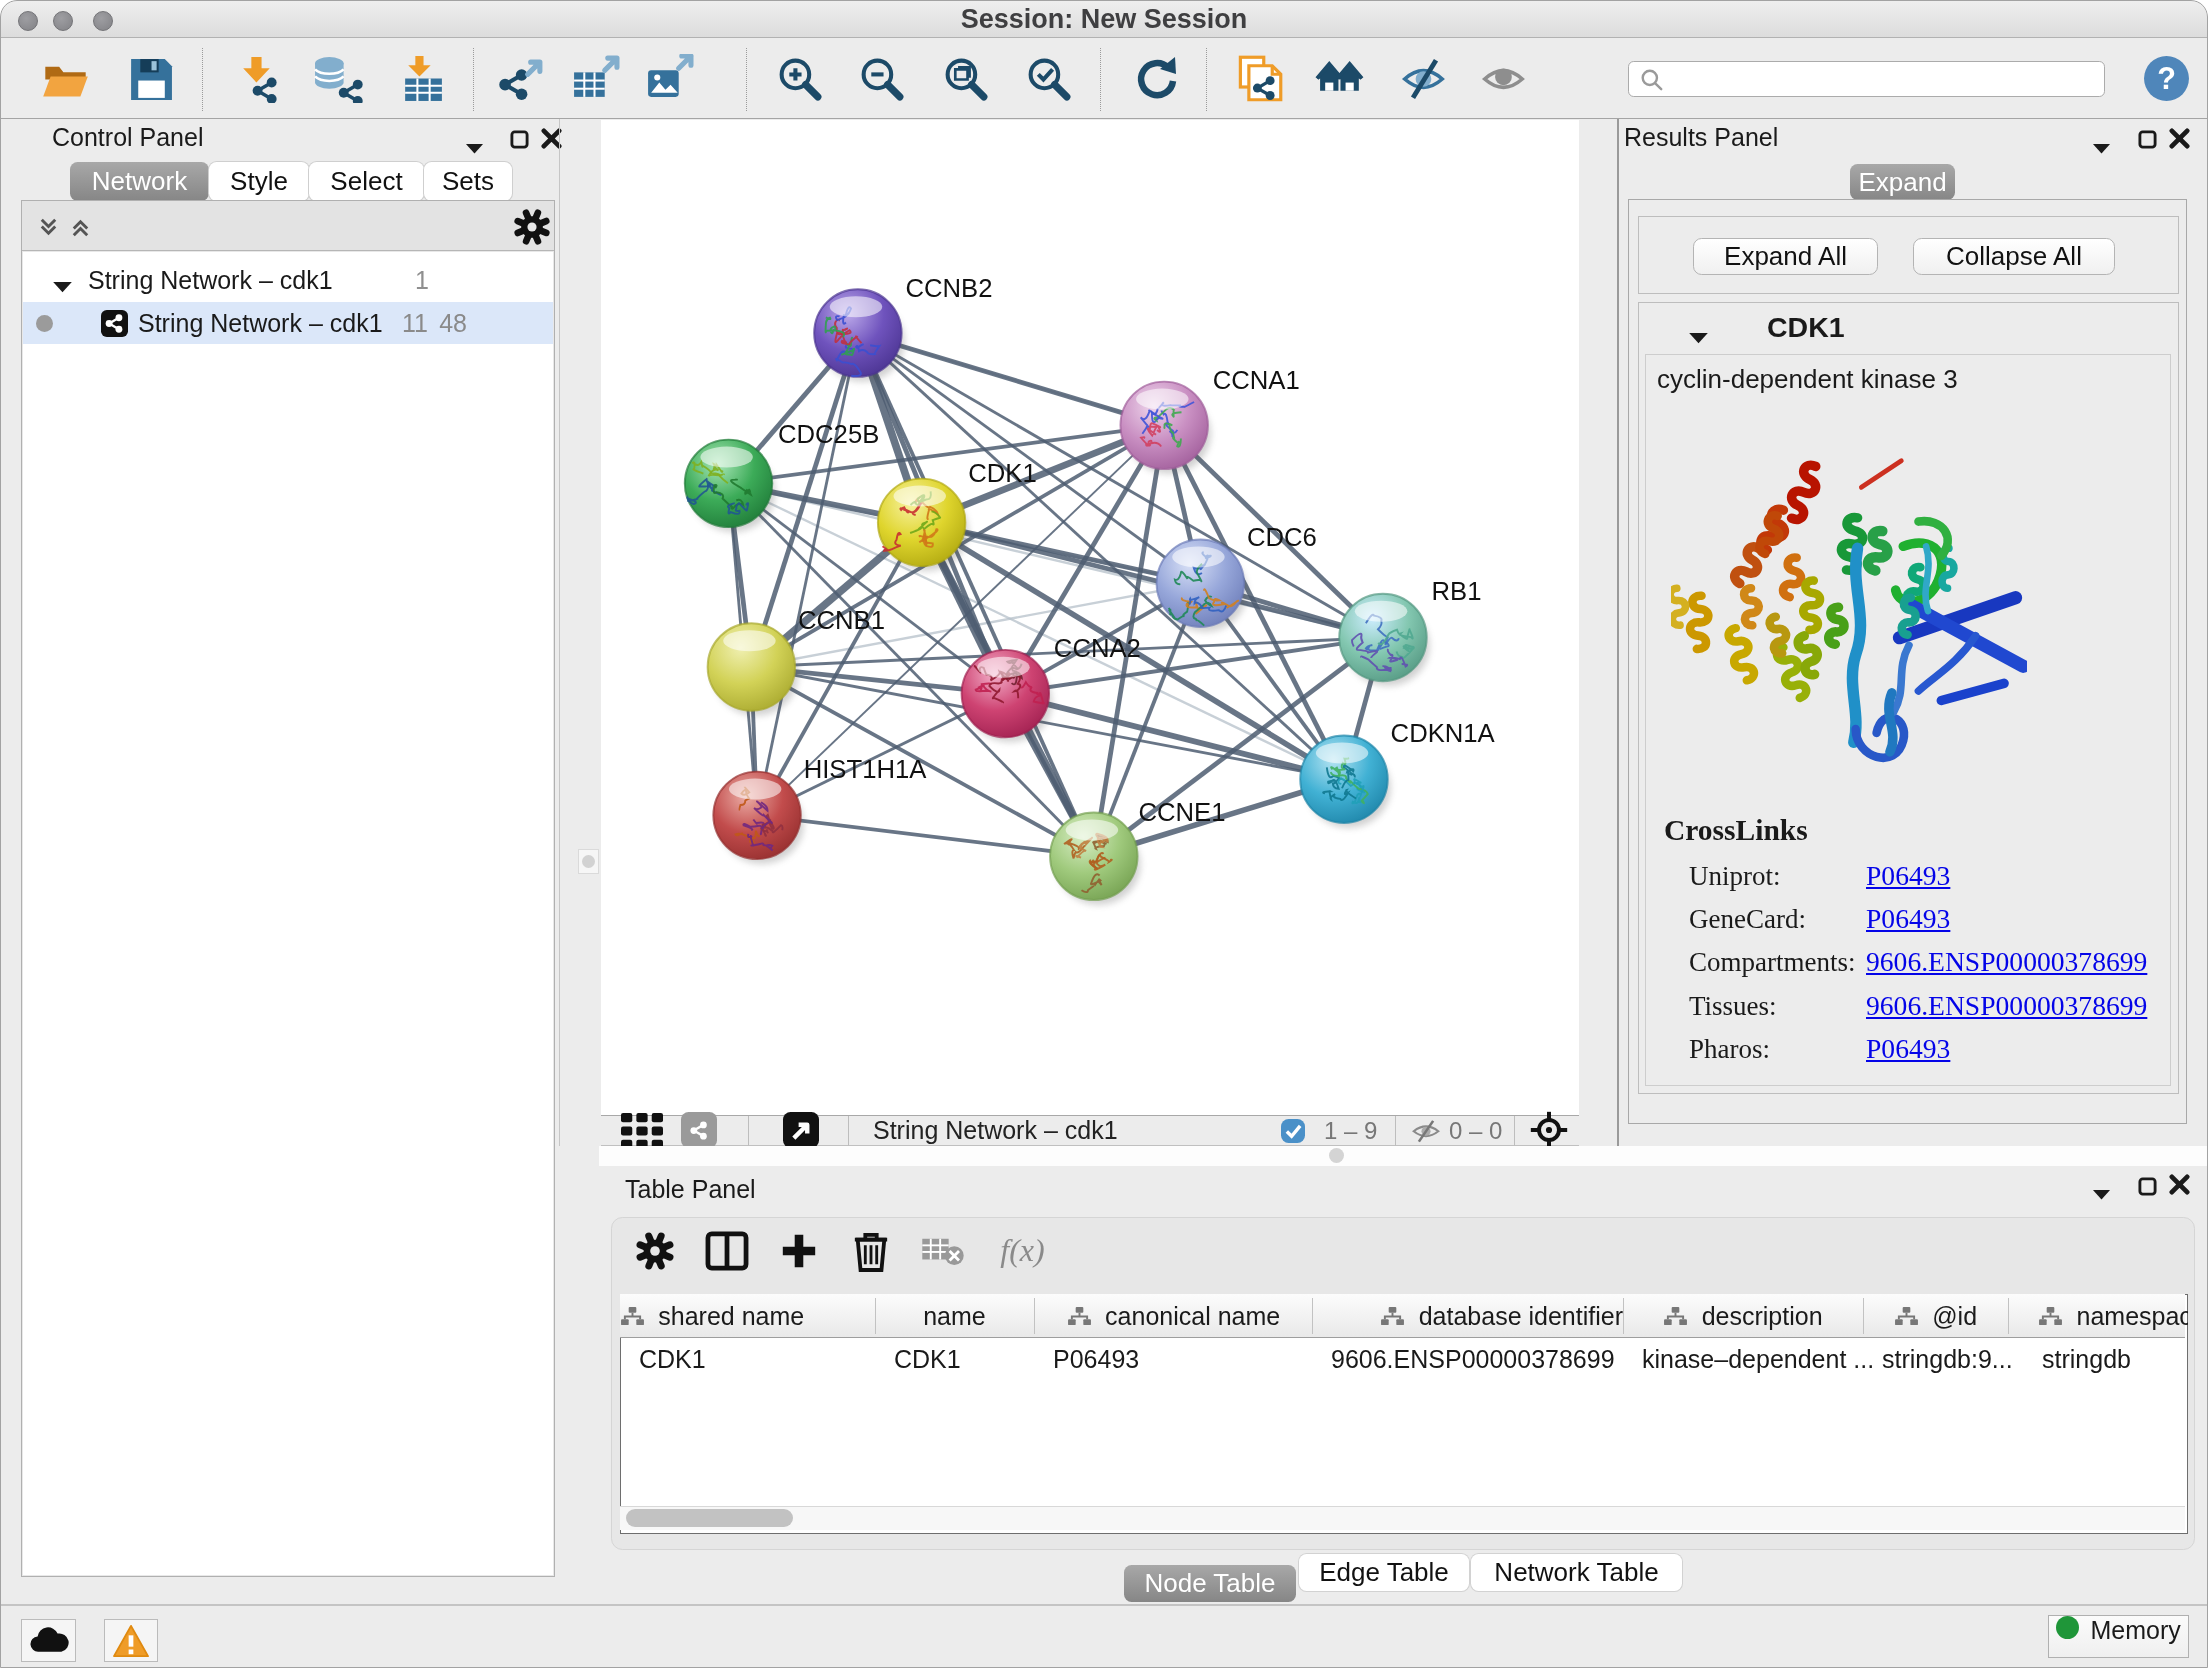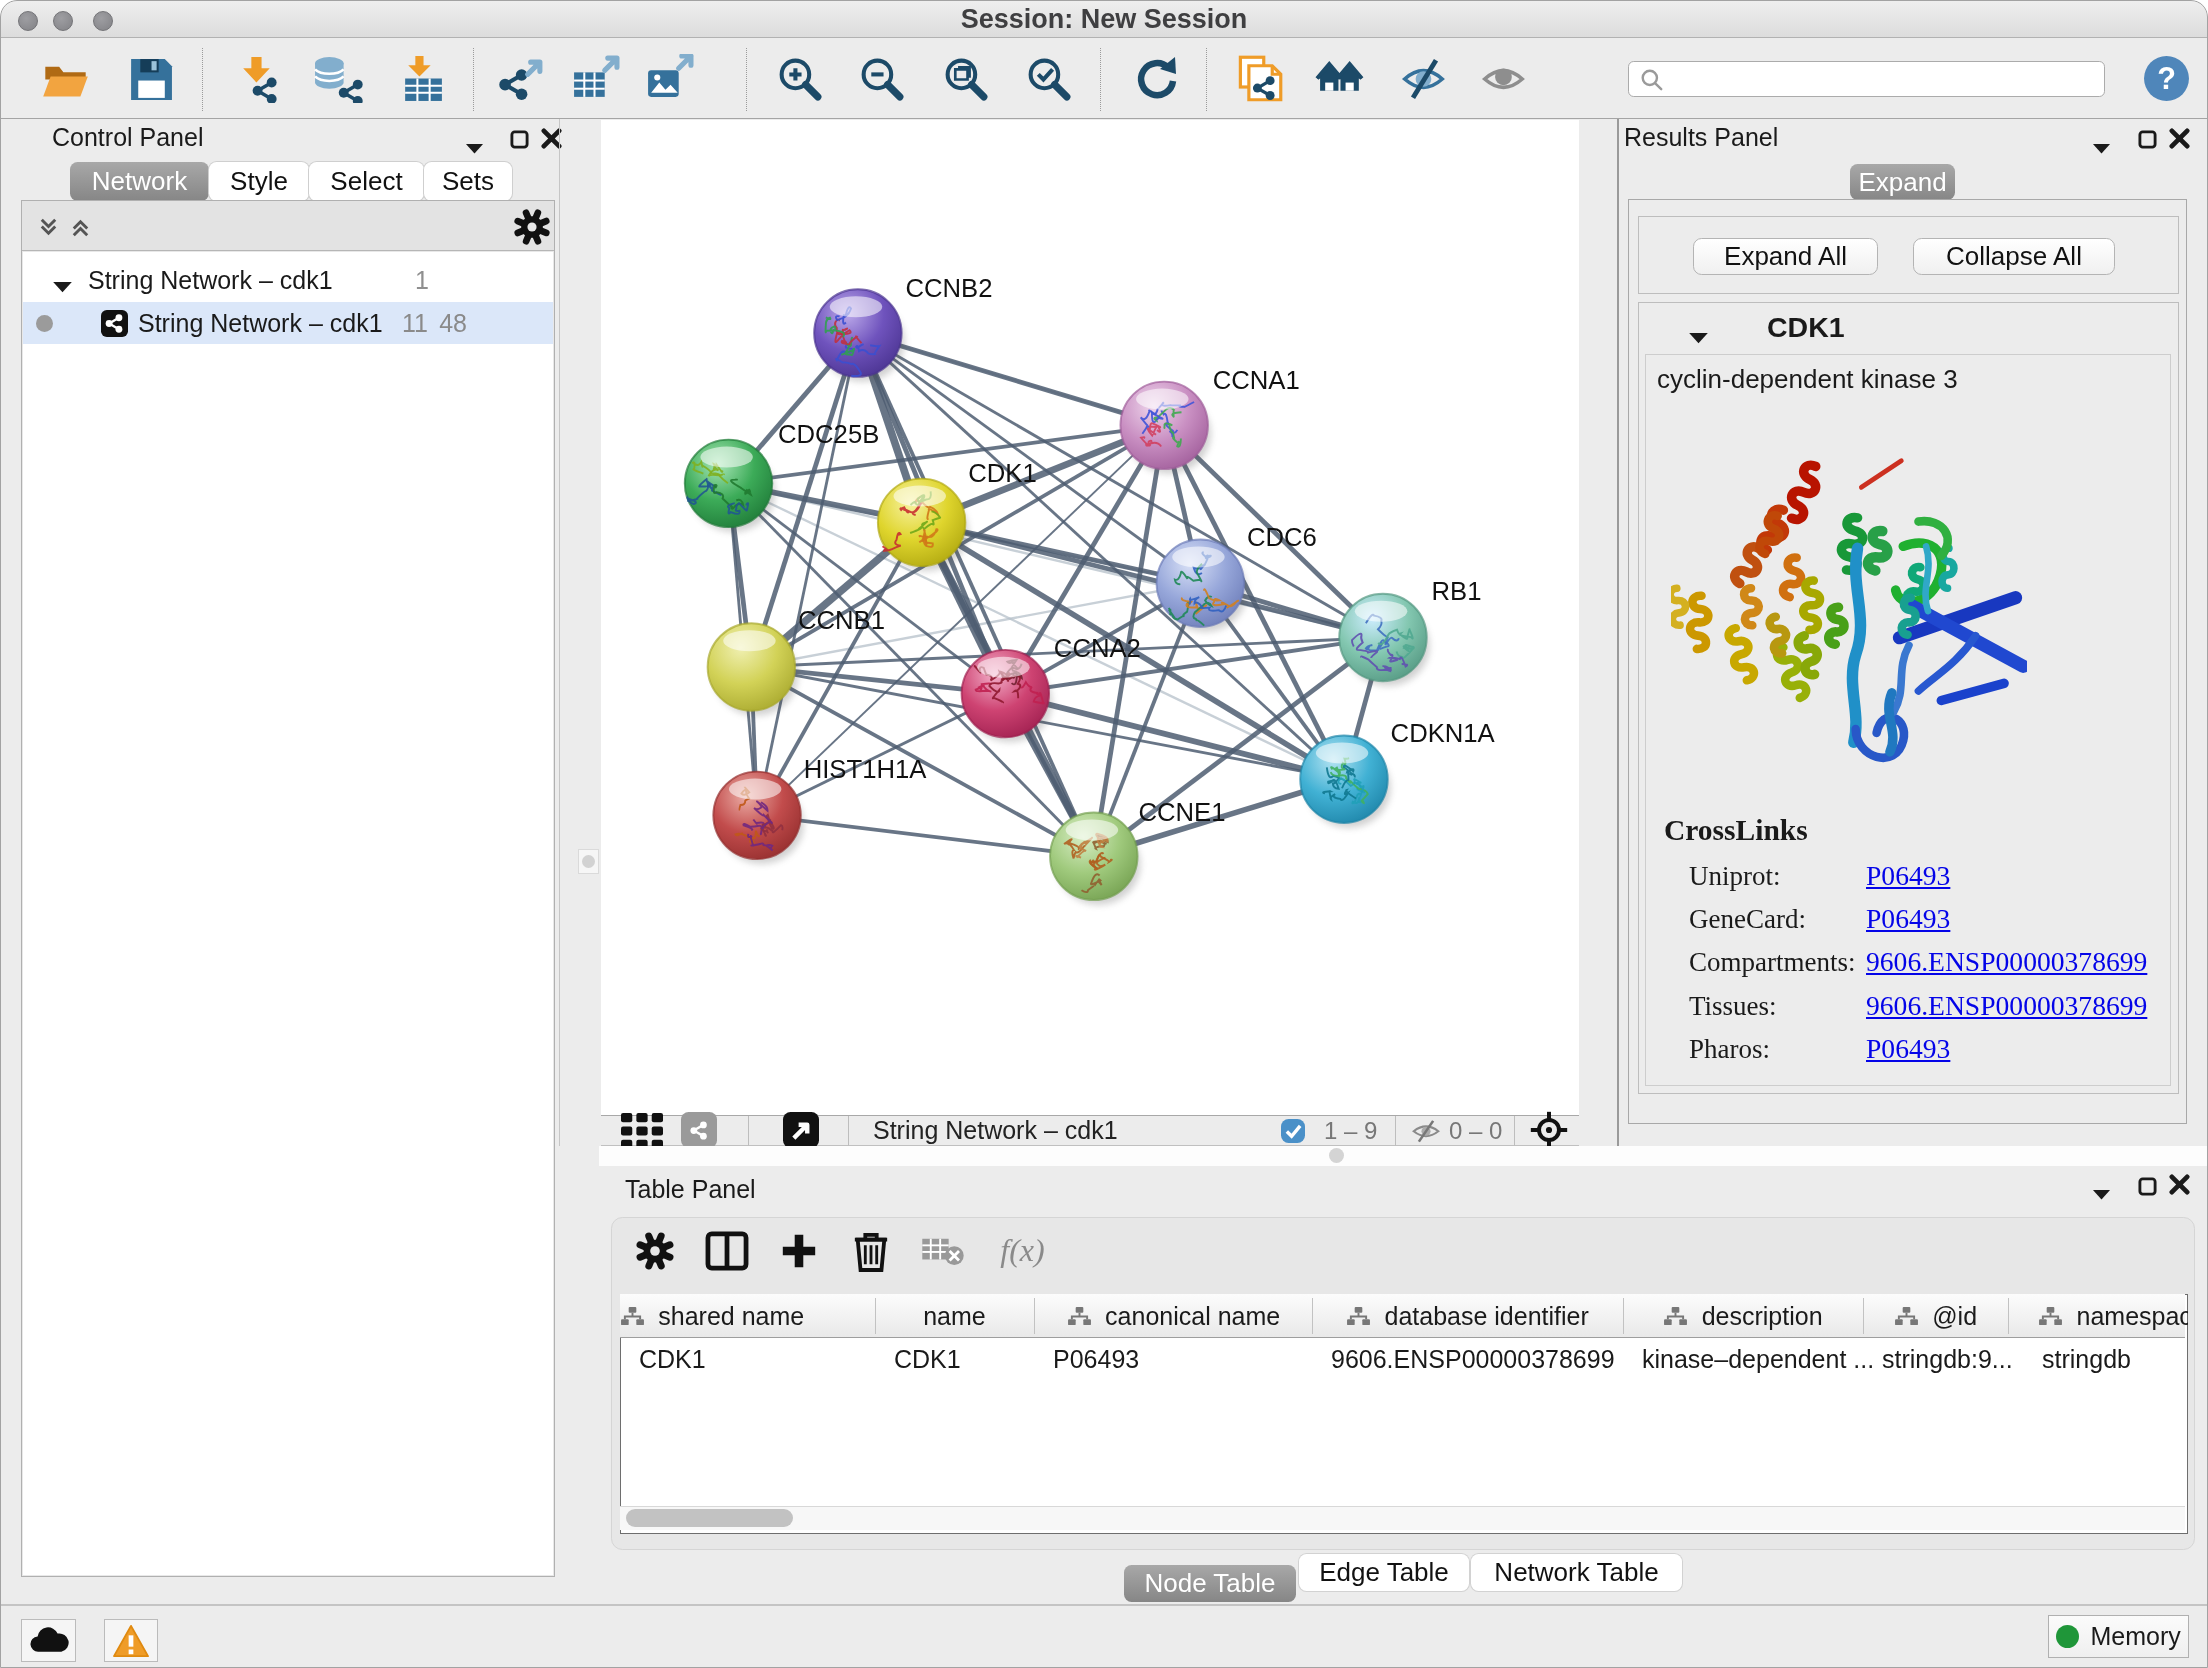--- a/index.html
+++ b/index.html
@@ -709,21 +709,21 @@
           <g fill="#777">
             <rect x="9" y="1" width="8" height="6" rx="1"></rect>
             <rect x="1" y="14" width="8" height="6" rx="1"></rect>
             <rect x="17" y="14" width="8" height="6" rx="1"></rect>
           </g>
           <path d="M13 7v4M5 14v-3h16v3" stroke="#777" stroke-width="2" fill="none"></path>
         </svg>
         <span style="margin-left:13.3px">canonical name</span>
       </div>
       <div style="position:absolute;left:414px;top:3.8px;width:1px;height:36px;background:#c2c2c2"></div>
-      <div style="position:absolute;left:692px;top:0;width:311px;height:44px;display:flex;align-items:center;justify-content:center;white-space:nowrap">
+      <div style="position:absolute;left:692px;top:0;width:311px;height:44px;display:flex;align-items:center;justify-content:flex-end;white-space:nowrap">
         <svg width="25" height="21" viewBox="0 0 26 22">
           <g fill="#777">
             <rect x="9" y="1" width="8" height="6" rx="1"></rect>
             <rect x="1" y="14" width="8" height="6" rx="1"></rect>
             <rect x="17" y="14" width="8" height="6" rx="1"></rect>
           </g>
           <path d="M13 7v4M5 14v-3h16v3" stroke="#777" stroke-width="2" fill="none"></path>
         </svg>
         <span style="margin-left:13.3px">database identifier</span>
       </div>
@@ -783,18 +783,18 @@
         <path d="M10 27a8 8 0 0 1-1-16A11 11 0 0 1 30 8a8.5 8.5 0 0 1 4 19z" fill="#111"></path>
       </svg>
     </div>
     <div style="position:absolute;left:104px;top:1619px;width:54px;height:43px;background:#f5f5f5;border:1.9px solid #bbbbbb;display:flex;align-items:center;justify-content:center">
       <svg width="38" height="34" viewBox="0 0 40 36">
         <path d="M20 2L38 34H2z" fill="#ef9c28" stroke="#e08a10" stroke-width="2" stroke-linejoin="round"></path>
         <rect x="17.5" y="12" width="5" height="12" fill="#fff"></rect>
         <rect x="17.5" y="27" width="5" height="5" fill="#fff"></rect>
       </svg>
     </div>
-    <div style="position:absolute;left:2048px;top:1615px;width:141px;height:43px;background:linear-gradient(#fbfbfb,#efefef);border:1.9px solid #b0b0b0;display:flex;align-items:center;justify-content:center">
+    <div style="position:absolute;left:2048px;top:1615px;width:141px;height:43px;background:linear-gradient(#fbfbfb,#efefef);border:1.9px solid #b0b0b0;display:flex;justify-content:center">
       <div style="width:23px;height:23px;border-radius:50%;background:#1f9639;margin-right:11.4px"></div>
       <span>Memory</span>
     </div>
     <div style="position:absolute;left:0;top:0;width:2208px;height:1668px;border:1px solid #a2a2a2;border-radius:17px 17px 0 0;pointer-events:none"></div>
   </div>
 
 </body></html>

